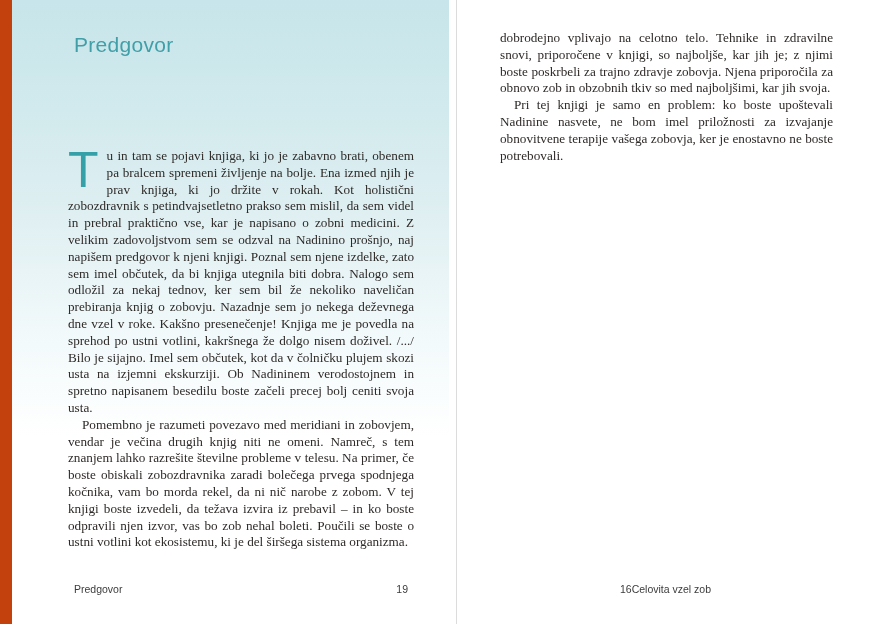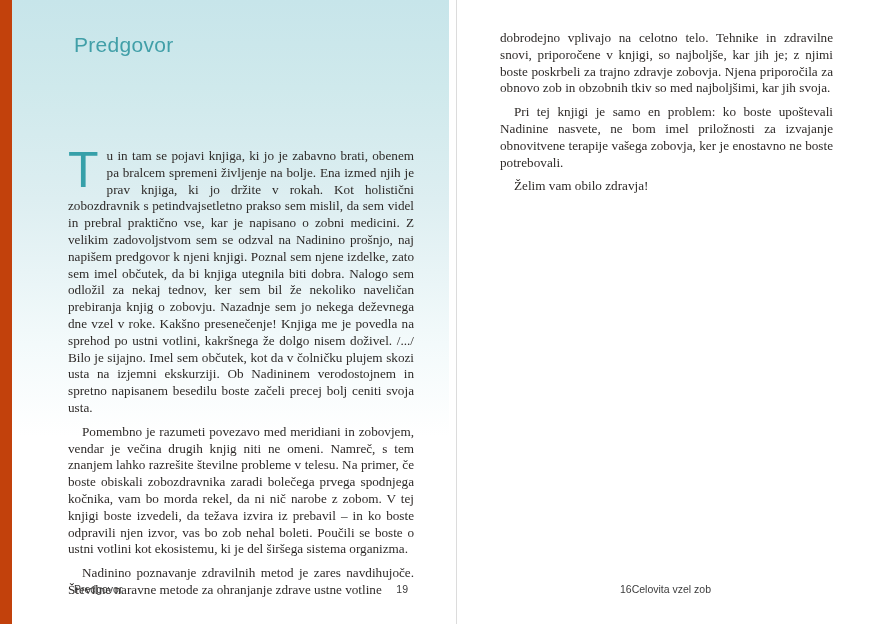--- a/index.html
+++ b/index.html
@@ -62,21 +62,20 @@
   }
   .body-text p {
     margin: 0;
     font-size: 13.2px;
     line-height: 16.8px;
     color: #2e2a28;
     text-align: justify;
   }
   .body-text p.indent {
     text-indent: 14px;
-    margin-top: 7px;
   }
   .dropcap {
     float: left;
     font-family: "Liberation Sans", sans-serif;
     font-size: 50px;
     line-height: 40px;
     height: 40px;
     color: #36a0a9;
     margin: 2px 8px 0 0;
     font-weight: 400;
@@ -112,36 +111,34 @@
 <div class="spread">
 
   <div class="page-left">
     <div class="chapter-title">Predgovor</div>
 
     <div class="body-col-left body-text">
       <p>
         <span class="dropcap">T</span><span>u in tam se pojavi knjiga, ki jo je zabavno brati, obenem pa bralcem spremeni življenje na bolje. Ena izmed njih je prav knjiga, ki jo držite v rokah. Kot holistični zobozdravnik s petindvajsetletno prakso sem mislil, da sem videl in prebral praktično vse, kar je napisano o zobni medicini. Z velikim zadovoljstvom sem se odzval na Nadinino prošnjo, naj napišem predgovor k njeni knjigi. Poznal sem njene izdelke, zato sem imel občutek, da bi knjiga utegnila biti dobra. Nalogo sem odložil za nekaj tednov, ker sem bil že nekoliko naveličan prebiranja knjig o zobovju. Nazadnje sem jo nekega deževnega dne vzel v roke. Kakšno presenečenje! Knjiga me je povedla na sprehod po ustni votlini, kakršnega že dolgo nisem doživel. /.../ Bilo je sijajno. Imel sem občutek, kot da v čolničku plujem skozi usta na izjemni ekskurziji. Ob Nadininem verodostojnem in spretno napisanem besedilu boste začeli precej bolj ceniti svoja usta.</span>
       </p>
       <p class="indent">Pomembno je razumeti povezavo med meridiani in zobovjem, vendar je večina drugih knjig niti ne omeni. Namreč, s tem znanjem lahko razrešite številne probleme v telesu. Na primer, če boste obiskali zobozdravnika zaradi bolečega prvega spodnjega kočnika, vam bo morda rekel, da ni nič narobe z zobom. V tej knjigi boste izvedeli, da težava izvira iz prebavil – in ko boste odpravili njen izvor, vas bo zob nehal boleti. Poučili se boste o ustni votlini kot ekosistemu, ki je del širšega sistema organizma.</p>
-      <p class="indent">Nadinino poznavanje zdravilnih metod je zares navdihujoče. Številne naravne metode za ohranjanje zdrave ustne votline</p>
     </div>
 
     <div class="footer footer-left-page">
       <span>Predgovor</span>
       <span>19</span>
     </div>
   </div>
 
   <div class="gutter"></div>
 
   <div class="page-right">
     <div class="body-col-right body-text">
       <p>dobrodejno vplivajo na celotno telo. Tehnike in zdravilne snovi, priporočene v knjigi, so najboljše, kar jih je; z njimi boste poskrbeli za trajno zdravje zobovja. Njena priporočila za obnovo zob in obzobnih tkiv so med najboljšimi, kar jih svoja.</p>
       <p class="indent">Pri tej knjigi je samo en problem: ko boste upoštevali Nadinine nasvete, ne bom imel priložnosti za izvajanje obnovitvene terapije vašega zobovja, ker je enostavno ne boste potrebovali.</p>
-      <p class="indent">Želim vam obilo zdravja!</p>
     </div>
 
     <div class="footer footer-right-page">
       <span>16</span>
       <span>Celovita vzel zob</span>
     </div>
   </div>
 
 </div>
 

